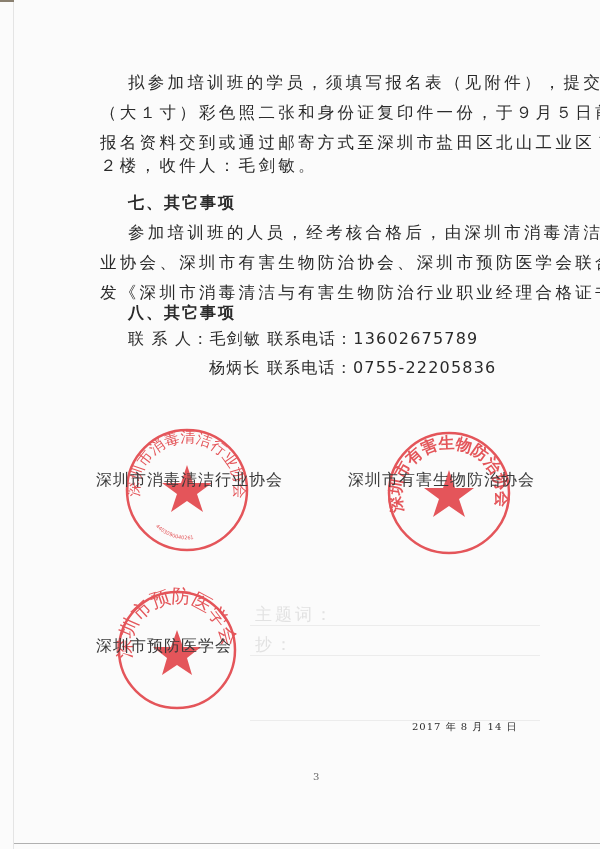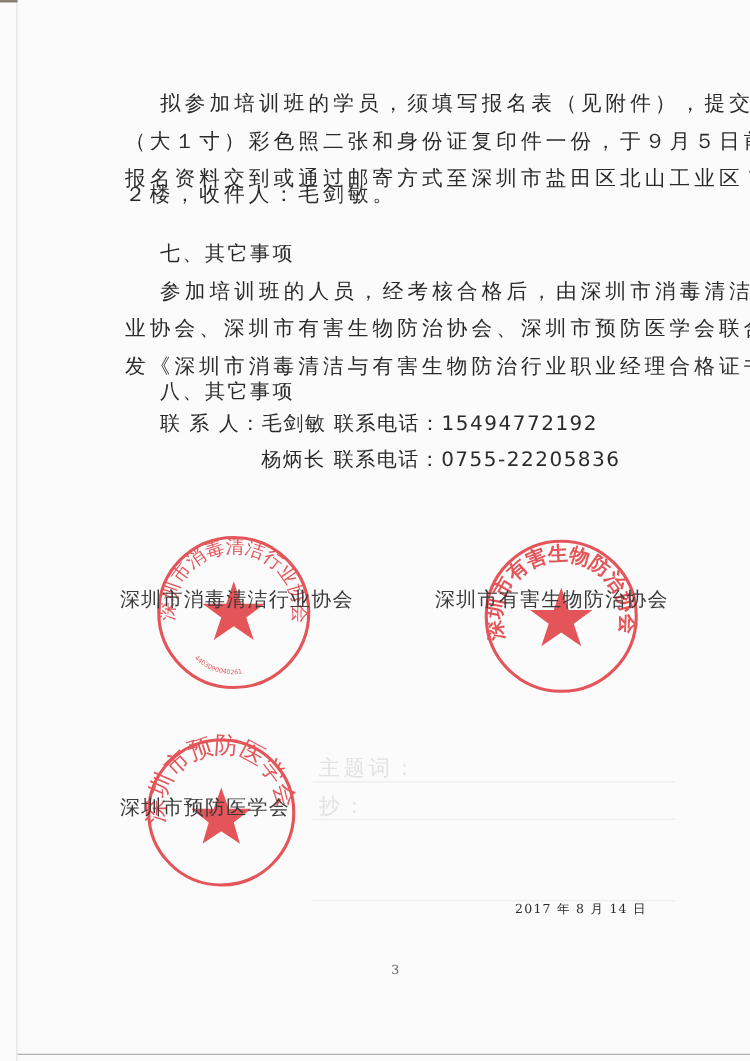--- a/index.html
+++ b/index.html
@@ -11,21 +11,21 @@
   }
   .page-edge-left { position: absolute; left: 13px; top: 0; width: 1px; height: 849px; background: #e4e4e4; }
   .page-edge-top { position: absolute; left: 0; top: 0; width: 14px; height: 2px; background: #8a8070; }
   .page-edge-bottom { position: absolute; left: 14px; right: 0; top: 843px; height: 1px; background: #b0b0b0; }
   .line {
     position: absolute; left: 100px; width: 440px;
     font-size: 16.5px; letter-spacing: 3.3px; white-space: nowrap;
     line-height: 20px;
   }
   .indent { left: 128px; }
-  .heading { font-weight: normal; letter-spacing: 2px; font-family: "DejaVu Sans", sans-serif; font-size: 16px; }
+  .heading { font-weight: bold; letter-spacing: 2px; font-family: "DejaVu Sans", sans-serif; font-size: 16px; }
   .contact { font-family: "DejaVu Sans", sans-serif; letter-spacing: 1.2px; font-size: 16px; }
   .org {
     position: absolute; font-family: "DejaVu Sans", sans-serif; font-size: 16px;
     color: #3a3a3a; letter-spacing: 1px; white-space: nowrap; z-index: 3;
   }
   .date { position: absolute; left: 412px; top: 720px; font-size: 10px; letter-spacing: 1px; white-space: nowrap; }
   .page-num { position: absolute; left: 313px; top: 771px; font-size: 10px; color: #666; }
   .seal { position: absolute; z-index: 2; opacity: 0.85; }
   .ghost { position: absolute; left: 250px; width: 290px; height: 1px; background: #ececec; }
   .ghost-text { position: absolute; font-size: 17px; color: #e2e2e2; letter-spacing: 3px; white-space: nowrap; font-family: "DejaVu Sans", sans-serif; }
@@ -43,32 +43,32 @@
   <div class="ghost" style="top:720px"></div>
   <div class="ghost-text" style="left:255px;top:603px">主题词：　　　　　　　　　　　　　　　　　</div>
   <div class="ghost-text" style="left:255px;top:633px">抄：　　　　　　　　　　</div>
   <div class="ghost-text" style="left:255px;top:658px">　　　　　　　</div>
 </div>
 
 <div>
   <div class="line indent" style="top:73px">拟参加培训班的学员，须填写报名表（见附件），提交两寸</div>
   <div class="line" style="top:103px">（大１寸）彩色照二张和身份证复印件一份，于９月５日前将</div>
   <div class="line" style="top:133px">报名资料交到或通过邮寄方式至深圳市盐田区北山工业区７栋</div>
-  <div class="line" style="top:146px">２楼，收件人：毛剑敏。</div>
+  <div class="line" style="top:156px">２楼，收件人：毛剑敏。</div>
 
   <div class="line indent heading" style="top:193px">七、其它事项</div>
   <div class="line indent" style="top:223px">参加培训班的人员，经考核合格后，由深圳市消毒清洁行</div>
   <div class="line" style="top:253px">业协会、深圳市有害生物防治协会、深圳市预防医学会联合颁</div>
   <div class="line" style="top:283px">发《深圳市消毒清洁与有害生物防治行业职业经理合格证书》。</div>
 
   <div class="line indent heading" style="top:303px;top:303px">八、其它事项</div>
 
   <div class="line indent contact" style="top:329px">
     <span>联 系 人：</span><span>毛剑敏</span>
-    <span>联系电话：</span><span>15494772192</span>
+    <span>联系电话：</span><span>13602675789</span>
   </div>
   <div class="line contact" style="top:358px;left:209px">
     <span>杨炳长</span>
     <span>联系电话：</span><span>0755-22205836</span>
   </div>
 </div>
 
 <svg class="seal" style="left:122px;top:425px" width="130" height="130" viewBox="0 0 130 130">
   <circle cx="65" cy="65" r="60" fill="none" stroke="#e0393e" stroke-width="2.5"></circle>
   <polygon points="65,40 71,58 90,58 75,69 81,87 65,76 49,87 55,69 40,58 59,58" fill="#e0393e"></polygon>

